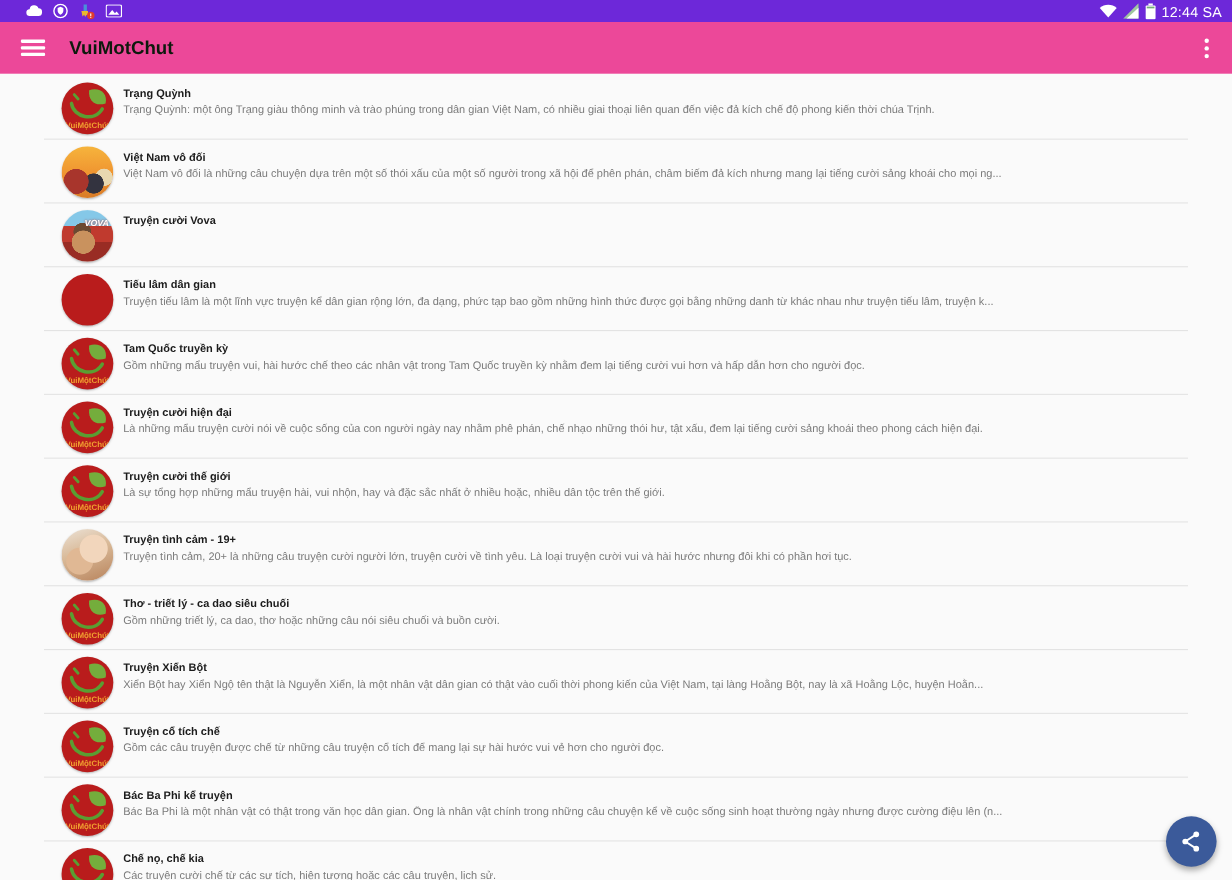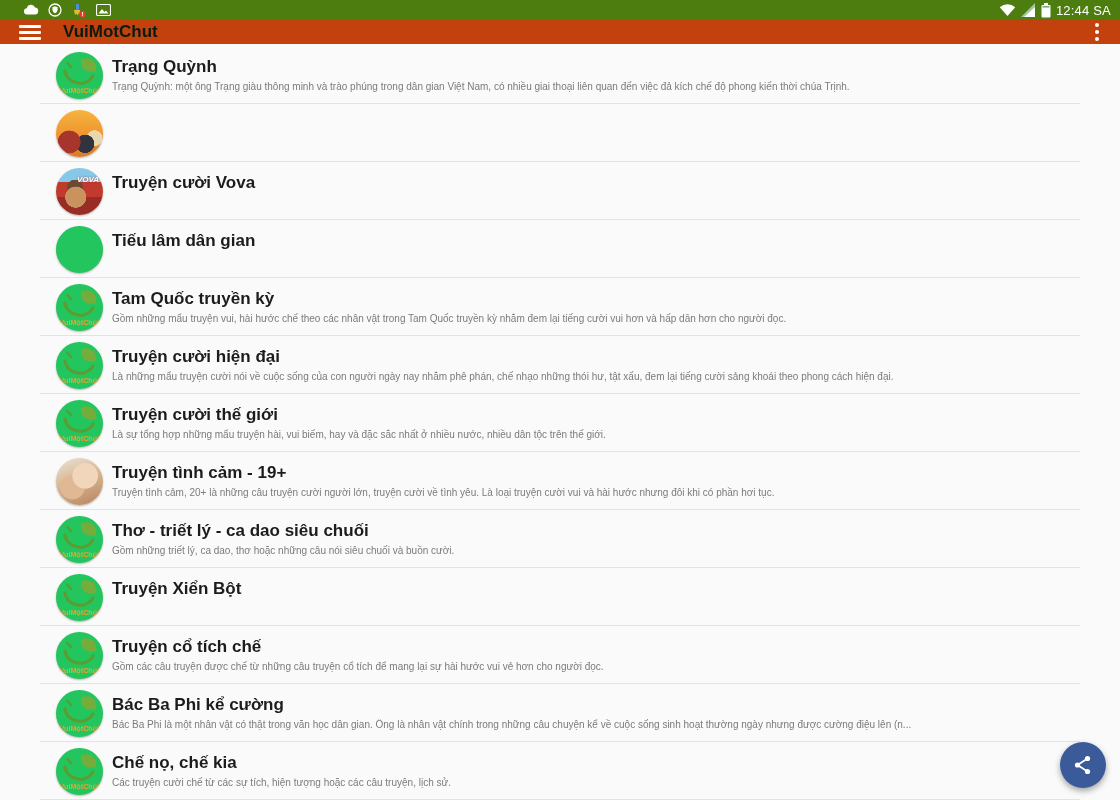--- a/index.html
+++ b/index.html
@@ -3,48 +3,48 @@
 <meta charset="utf-8">
 <style>
   html,body{margin:0;padding:0;}
   body{
     width:1120px;height:800px;overflow:hidden;position:relative;
     background:#fafafa;font-family:"Liberation Sans",sans-serif;
     -webkit-font-smoothing:antialiased;
   }
   
   .status-bar{
-    height:20px;background:#4d7c0f;display:flex;align-items:center;
+    height:20px;background:#6d28d9;display:flex;align-items:center;
     padding:0 7px;color:#fff;
   }
   .sb-left{display:flex;align-items:center;gap:9px;margin-left:16px;}
   .sb-spacer{flex:1;}
   .sb-right{display:flex;align-items:center;gap:5px;margin-right:2px;}
   .sb-time{font-size:13px;color:#fff;letter-spacing:.2px;}
   .sb-icon{display:inline-flex;align-items:center;justify-content:center;}
   
   .app-bar{
-    height:24px;background:#c2410c;display:flex;align-items:center;
+    height:47px;background:#ec4899;display:flex;align-items:center;
     position:relative;
   }
   .hamburger{width:22px;height:15px;display:flex;flex-direction:column;
     justify-content:space-between;margin-left:19px;cursor:pointer;}
   .hamburger span{display:block;height:3px;background:#fff;border-radius:1px;}
   .app-title{margin-left:22px;font-size:17px;font-weight:bold;color:#0d1a0d;}
   .overflow-btn{margin-left:auto;margin-right:12px;width:22px;height:22px;
     display:flex;flex-direction:column;align-items:center;justify-content:center;gap:3px;cursor:pointer;}
   .overflow-btn i{width:4px;height:4px;border-radius:50%;background:#fff;}
   
   .list{margin:2px 40px 0 40px;}
   .row{
     display:flex;align-items:flex-start;height:58px;box-sizing:border-box;
     border-bottom:1px solid #e3e3e3;padding-top:6px;cursor:pointer;background:transparent;
   }
   .avatar{
-    width:47px;height:47px;border-radius:50%;background:#22c55e;flex-shrink:0;
+    width:47px;height:47px;border-radius:50%;background:#b91c1c;flex-shrink:0;
     margin-left:16px;box-shadow:0 1px 2px rgba(0,0,0,.28);overflow:hidden;position:relative;
   }
   .avatar svg.logo-art{position:absolute;inset:0;}
   .av-vietnam{background:
     radial-gradient(circle at 28% 68%, #a8352c 0 24%, rgba(0,0,0,0) 25%),
     radial-gradient(circle at 62% 72%, #33333f 0 20%, rgba(0,0,0,0) 21%),
     radial-gradient(circle at 82% 60%, #e8d8b0 0 16%, rgba(0,0,0,0) 17%),
     linear-gradient(180deg,#f6b43c 0%,#ef9330 55%,#d87c28 100%);}
   .av-vova{background:
     radial-gradient(circle at 42% 62%, #c9925e 0 26%, rgba(0,0,0,0) 27%),
@@ -56,21 +56,21 @@
     radial-gradient(ellipse 16px 12px at 50% 56%, #4e3category 0, transparent 0),
     radial-gradient(ellipse 17px 13px at 52% 58%, #503categories 0, transparent 0),
     radial-gradient(ellipse 18px 14px at 52% 58%, #53341e 0 95%, rgba(0,0,0,0) 100%),
     radial-gradient(circle at 22% 40%, #8a9a58 0 18%, rgba(0,0,0,0) 19%),
     linear-gradient(180deg,#c3cf92 0%,#d9d0a6 60%,#c9b888 100%);}
   .av-hands{background:
     radial-gradient(circle at 62% 38%, #f2d6bc 0 30%, rgba(0,0,0,0) 32%),
     radial-gradient(circle at 35% 62%, #e0b894 0 28%, rgba(0,0,0,0) 30%),
     linear-gradient(160deg,#ece2d6 0%,#d8b896 45%,#b8835c 100%);}
   .row-texts{margin-left:9px;min-width:0;flex:1;}
-  .row-title{font-size:17px;font-weight:bold;color:#1c1c1c;margin-top:5px;
+  .row-title{font-size:10px;font-weight:bold;color:#1c1c1c;margin-top:5px;
     white-space:nowrap;overflow:hidden;}
   .row-desc{font-size:10px;color:#7b7b7b;margin-top:4px;
     white-space:nowrap;overflow:hidden;}
   
   .fab{
     position:absolute;right:14px;bottom:12px;width:46px;height:46px;border-radius:50%;
     background:#3B5A9A;display:flex;align-items:center;justify-content:center;
     box-shadow:0 3px 6px rgba(0,0,0,.35);cursor:pointer;
   }
 </style>
@@ -157,37 +157,42 @@
     <div class="row-texts">
       <div class="row-title">Trạng Quỳnh</div>
       <div class="row-desc">Trạng Quỳnh: một ông Trạng giàu thông minh và trào phúng trong dân gian Việt Nam, có nhiều giai thoại liên quan đến việc đả kích chế độ phong kiến thời chúa Trịnh.</div>
     </div>
   </div>
 
   <div class="row">
     <span class="avatar av-vietnam">
       
     </span>
+    <div class="row-texts">
+      <div class="row-title">Việt Nam vô đối</div>
+      <div class="row-desc">Việt Nam vô đối là những câu chuyện dựa trên một số thói xấu của một số người trong xã hội để phên phán, châm biếm đả kích nhưng mang lại tiếng cười sảng khoái cho mọi ng...</div>
+    </div>
   </div>
 
   <div class="row">
     <span class="avatar av-vova">
       
     </span>
     <div class="row-texts">
       <div class="row-title">Truyện cười Vova</div>
     </div>
   </div>
 
   <div class="row">
     <span class="avatar av-buffalo">
       
     </span>
     <div class="row-texts">
       <div class="row-title">Tiếu lâm dân gian</div>
+      <div class="row-desc">Truyện tiếu lâm là một lĩnh vực truyện kể dân gian rộng lớn, đa dạng, phức tạp bao gồm những hình thức được gọi bằng những danh từ khác nhau như truyện tiếu lâm, truyện k...</div>
     </div>
   </div>
 
   <div class="row">
     <span class="avatar av-logo">
       <svg class="logo-art" width="47" height="47" viewBox="0 0 47 47">
         <path d="M25 7 C35 4 42 10 40 19 C31 22 24 17 25 7 Z" fill="#74ad3c"></path>
         <path d="M9 19 C11 32 30 36 37 24" stroke="#5a9e32" stroke-width="3.2" fill="none" stroke-linecap="round"></path>
         <path d="M11.5 11 l3.5 4" stroke="#5a9e32" stroke-width="2.6" stroke-linecap="round"></path>
         <text x="23.5" y="41" font-size="7.2" font-weight="bold" fill="#f0a030" text-anchor="middle" font-family="Liberation Sans, sans-serif">VuiMộtChút</text>
@@ -218,21 +223,21 @@
     <span class="avatar av-logo">
       <svg class="logo-art" width="47" height="47" viewBox="0 0 47 47">
         <path d="M25 7 C35 4 42 10 40 19 C31 22 24 17 25 7 Z" fill="#74ad3c"></path>
         <path d="M9 19 C11 32 30 36 37 24" stroke="#5a9e32" stroke-width="3.2" fill="none" stroke-linecap="round"></path>
         <path d="M11.5 11 l3.5 4" stroke="#5a9e32" stroke-width="2.6" stroke-linecap="round"></path>
         <text x="23.5" y="41" font-size="7.2" font-weight="bold" fill="#f0a030" text-anchor="middle" font-family="Liberation Sans, sans-serif">VuiMộtChút</text>
       </svg>
     </span>
     <div class="row-texts">
       <div class="row-title">Truyện cười thế giới</div>
-      <div class="row-desc">Là sự tổng hợp những mẩu truyện hài, vui biếm, hay và đặc sắc nhất ở nhiều nước, nhiều dân tộc trên thế giới.</div>
+      <div class="row-desc">Là sự tổng hợp những mẩu truyện hài, vui nhộn, hay và đặc sắc nhất ở nhiều hoặc, nhiều dân tộc trên thế giới.</div>
     </div>
   </div>
 
   <div class="row">
     <span class="avatar av-hands">
       
     </span>
     <div class="row-texts">
       <div class="row-title">Truyện tình cảm - 19+</div>
       <div class="row-desc">Truyện tình cảm, 20+ là những câu truyện cười người lớn, truyện cười về tình yêu. Là loại truyện cười vui và hài hước nhưng đôi khi có phần hơi tục.</div>
@@ -258,20 +263,21 @@
     <span class="avatar av-logo">
       <svg class="logo-art" width="47" height="47" viewBox="0 0 47 47">
         <path d="M25 7 C35 4 42 10 40 19 C31 22 24 17 25 7 Z" fill="#74ad3c"></path>
         <path d="M9 19 C11 32 30 36 37 24" stroke="#5a9e32" stroke-width="3.2" fill="none" stroke-linecap="round"></path>
         <path d="M11.5 11 l3.5 4" stroke="#5a9e32" stroke-width="2.6" stroke-linecap="round"></path>
         <text x="23.5" y="41" font-size="7.2" font-weight="bold" fill="#f0a030" text-anchor="middle" font-family="Liberation Sans, sans-serif">VuiMộtChút</text>
       </svg>
     </span>
     <div class="row-texts">
       <div class="row-title">Truyện Xiển Bột</div>
+      <div class="row-desc">Xiển Bột hay Xiển Ngộ tên thật là Nguyễn Xiển, là một nhân vật dân gian có thật vào cuối thời phong kiến của Việt Nam, tại làng Hoằng Bột, nay là xã Hoằng Lộc, huyện Hoằn...</div>
     </div>
   </div>
 
   <div class="row">
     <span class="avatar av-logo">
       <svg class="logo-art" width="47" height="47" viewBox="0 0 47 47">
         <path d="M25 7 C35 4 42 10 40 19 C31 22 24 17 25 7 Z" fill="#74ad3c"></path>
         <path d="M9 19 C11 32 30 36 37 24" stroke="#5a9e32" stroke-width="3.2" fill="none" stroke-linecap="round"></path>
         <path d="M11.5 11 l3.5 4" stroke="#5a9e32" stroke-width="2.6" stroke-linecap="round"></path>
         <text x="23.5" y="41" font-size="7.2" font-weight="bold" fill="#f0a030" text-anchor="middle" font-family="Liberation Sans, sans-serif">VuiMộtChút</text>
@@ -286,21 +292,21 @@
   <div class="row">
     <span class="avatar av-logo">
       <svg class="logo-art" width="47" height="47" viewBox="0 0 47 47">
         <path d="M25 7 C35 4 42 10 40 19 C31 22 24 17 25 7 Z" fill="#74ad3c"></path>
         <path d="M9 19 C11 32 30 36 37 24" stroke="#5a9e32" stroke-width="3.2" fill="none" stroke-linecap="round"></path>
         <path d="M11.5 11 l3.5 4" stroke="#5a9e32" stroke-width="2.6" stroke-linecap="round"></path>
         <text x="23.5" y="41" font-size="7.2" font-weight="bold" fill="#f0a030" text-anchor="middle" font-family="Liberation Sans, sans-serif">VuiMộtChút</text>
       </svg>
     </span>
     <div class="row-texts">
-      <div class="row-title">Bác Ba Phi kể cường</div>
+      <div class="row-title">Bác Ba Phi kể truyện</div>
       <div class="row-desc">Bác Ba Phi là một nhân vật có thật trong văn học dân gian. Ông là nhân vật chính trong những câu chuyện kể về cuộc sống sinh hoạt thường ngày nhưng được cường điệu lên (n...</div>
     </div>
   </div>
 
   <div class="row">
     <span class="avatar av-logo">
       <svg class="logo-art" width="47" height="47" viewBox="0 0 47 47">
         <path d="M25 7 C35 4 42 10 40 19 C31 22 24 17 25 7 Z" fill="#74ad3c"></path>
         <path d="M9 19 C11 32 30 36 37 24" stroke="#5a9e32" stroke-width="3.2" fill="none" stroke-linecap="round"></path>
         <path d="M11.5 11 l3.5 4" stroke="#5a9e32" stroke-width="2.6" stroke-linecap="round"></path>

